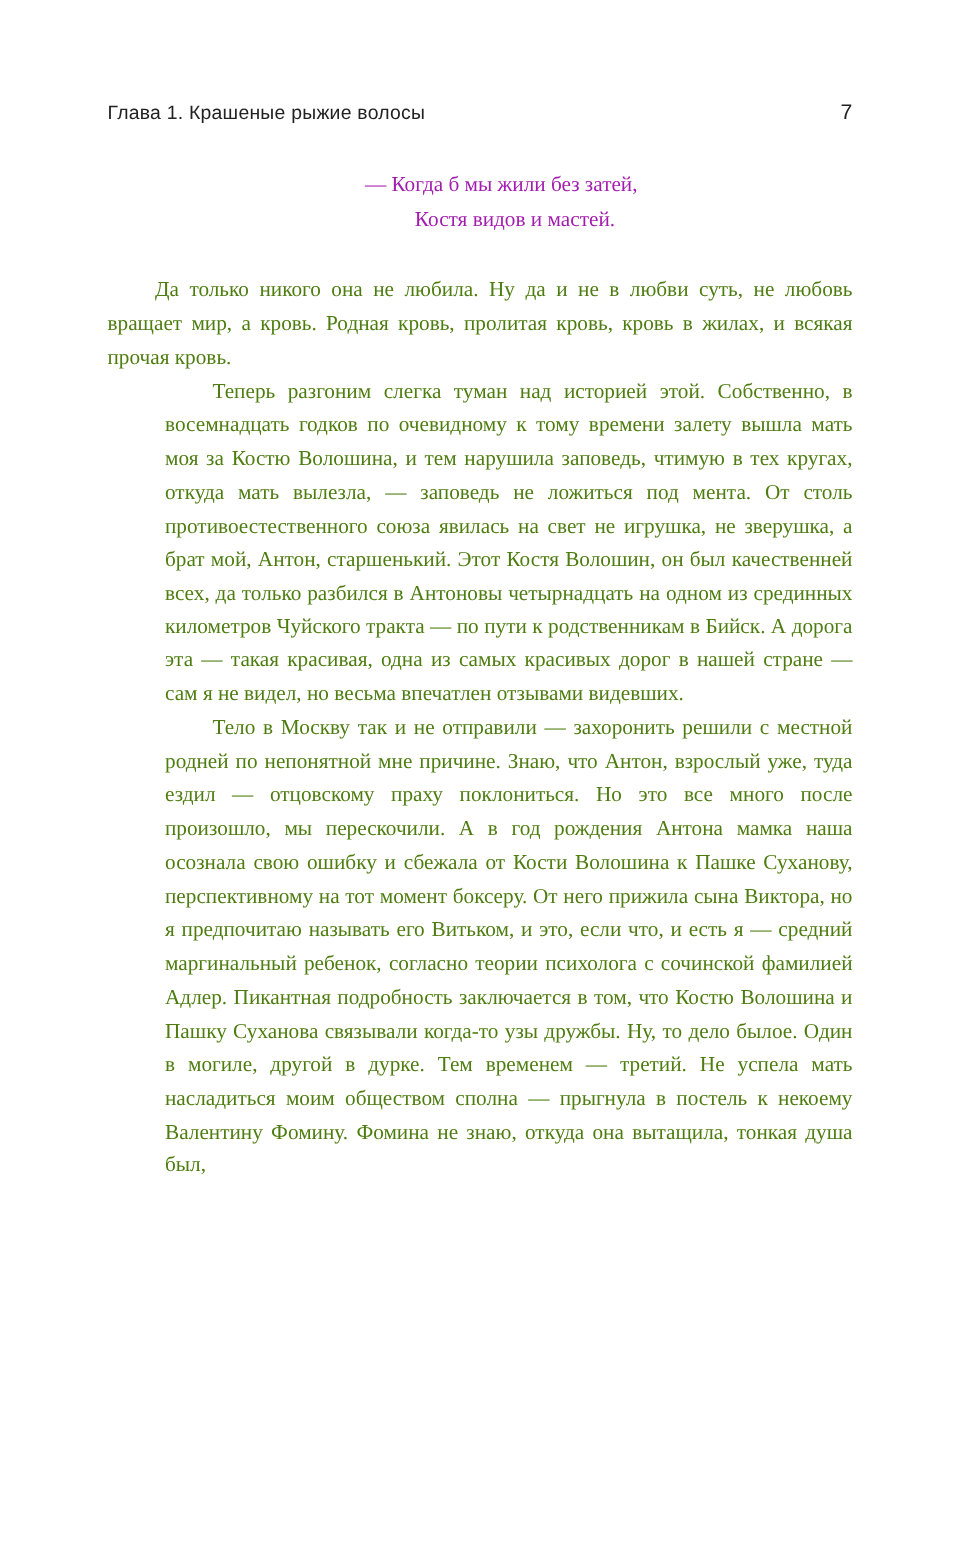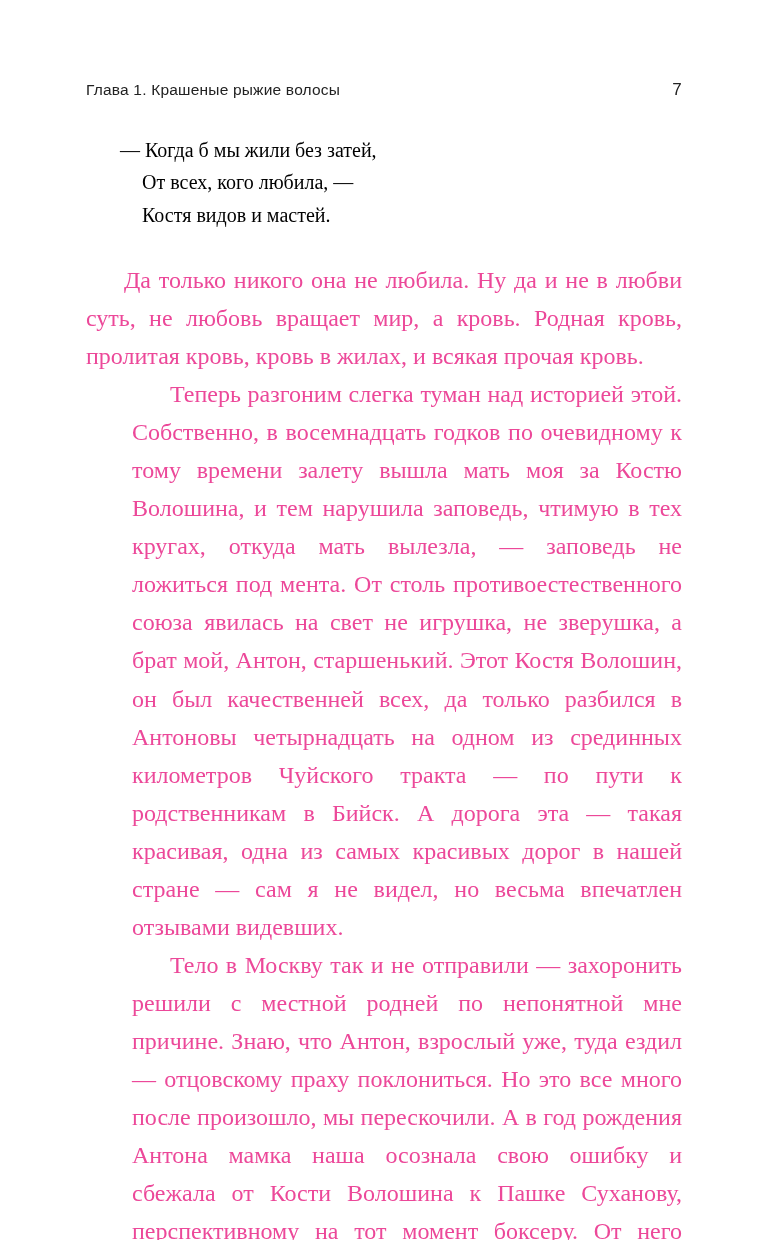--- a/index.html
+++ b/index.html
@@ -35,39 +35,40 @@
   .running-head .chapter-title {
     white-space: nowrap;
   }
   .running-head .folio {
     font-size: 17px;
     font-weight: 400;
   }
   .verse {
     margin: 0 0 30px 0;
     padding-left: 56px;
-    font-size: 20px;
+    font-size: 17px;
     line-height: 1.62;
-    color: #000000;
+    color: #a21caf;
+    text-align: center;
   }
   .verse .line {
     display: block;
     white-space: nowrap;
   }
   .verse .line.first {
     text-indent: -22px;
   }
   .body-par {
     margin: 0;
-    font-size: 24px;
+    font-size: 17px;
     line-height: 1.585;
     text-align: justify;
     text-justify: inter-word;
     text-indent: 38px;
-    color: #ec4899;
+    color: #4d7c0f;
     hyphens: manual;
     -webkit-hyphens: manual;
   }
   .body-par + .body-par {
     margin-top: 0;
     margin-left: 46px;
   }
   .clipped {
     max-height: 1240px;
   }
@@ -78,21 +79,20 @@
 <div class="page">
   <div class="content">
 
     <div class="running-head">
       <span class="chapter-title">Глава 1. Крашеные рыжие волосы</span>
       <span class="folio">7</span>
     </div>
 
     <div class="verse">
       <span class="line first">— Когда б мы жили без затей,</span>
-      <span class="line">От всех, кого любила, —</span>
       <span class="line">Костя видов и мастей.</span>
     </div>
 
     <p class="body-par">Да только никого она не любила. Ну да и не в любви суть, не любовь вращает мир, а кровь. Родная кровь, пролитая кровь, кровь в жилах, и всякая прочая кровь.</p>
     <p class="body-par">Теперь разгоним слегка туман над историей этой. Собственно, в восемнадцать годков по очевидному к тому времени залету вышла мать моя за Костю Волошина, и тем нарушила заповедь, чтимую в тех кругах, откуда мать вылезла, — заповедь не ложиться под мента. От столь противоестественного союза явилась на свет не игрушка, не зверушка, а брат мой, Антон, старшенький. Этот Костя Волошин, он был качественней всех, да только разбился в Антоновы четырнадцать на одном из срединных километров Чуйского тракта — по пути к родственникам в Бийск. А дорога эта — такая красивая, одна из самых красивых дорог в нашей стране — сам я не видел, но весьма впечатлен отзывами видевших.</p>
     <p class="body-par clipped">Тело в Москву так и не отправили — захоронить решили с местной родней по непонятной мне причине. Знаю, что Антон, взрослый уже, туда ездил — отцовскому праху поклониться. Но это все много после произошло, мы перескочили. А в год рождения Антона мамка наша осознала свою ошибку и сбежала от Кости Волошина к Пашке Суханову, перспективному на тот момент боксеру. От него прижила сына Виктора, но я предпочитаю называть его Витьком, и это, если что, и есть я — средний маргинальный ребенок, согласно теории психолога с сочинской фамилией Адлер. Пикантная подробность заключается в том, что Костю Волошина и Пашку Суханова связывали когда-то узы дружбы. Ну, то дело былое. Один в могиле, другой в дурке. Тем временем — третий. Не успела мать насладиться моим обществом сполна — прыгнула в постель к некоему Валентину Фомину. Фомина не знаю, откуда она вытащила, тонкая душа был,</p>
 
   </div>
 </div>
 

